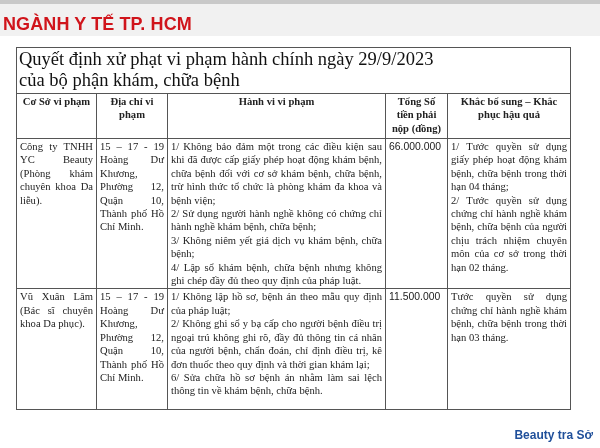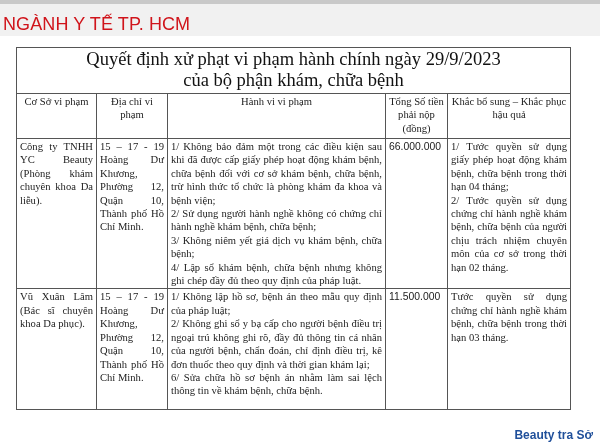--- a/index.html
+++ b/index.html
@@ -12,48 +12,48 @@
     position: absolute; left: 0; top: 0; width: 600px; height: 4px;
     background: #c9c9c9;
   }
   .header-band {
     position: absolute; left: 0; top: 4px; width: 600px; height: 32px;
     background: #f1f1f1;
   }
   .site-title {
     position: absolute; left: 3px; top: 10px;
     font-family: "Liberation Sans", sans-serif;
-    font-weight: normal; font-size: 18px; color: #d0141b;
+    font-weight: bold; font-size: 18px; color: #d0141b;
     letter-spacing: 0.1px;
   }
   .doc {
     position: absolute; left: 16px; top: 47px;
     border-collapse: collapse;
     table-layout: fixed;
     width: 554px;
     color: #222;
     font-size: 10.6px;
     line-height: 13.4px;
   }
   .doc td, .doc th {
     border: 1px solid #555;
     padding: 1px 3px;
     vertical-align: top;
   }
   .doc .title-cell {
-    text-align: center;
+    text-align: left;
     font-size: 18.5px;
     line-height: 21px;
     font-weight: normal;
     padding: 1px 2px 2px 2px;
     height: 39px;
     color: #111;
   }
   .doc th {
-    font-weight: normal;
+    font-weight: bold;
     text-align: center;
     height: 42px;
     font-size: 10.6px;
   }
   .j { text-align: justify; }
   .money {
     font-family: "Liberation Sans", sans-serif;
     font-size: 10.4px;
     margin-left: 44px;
   }

